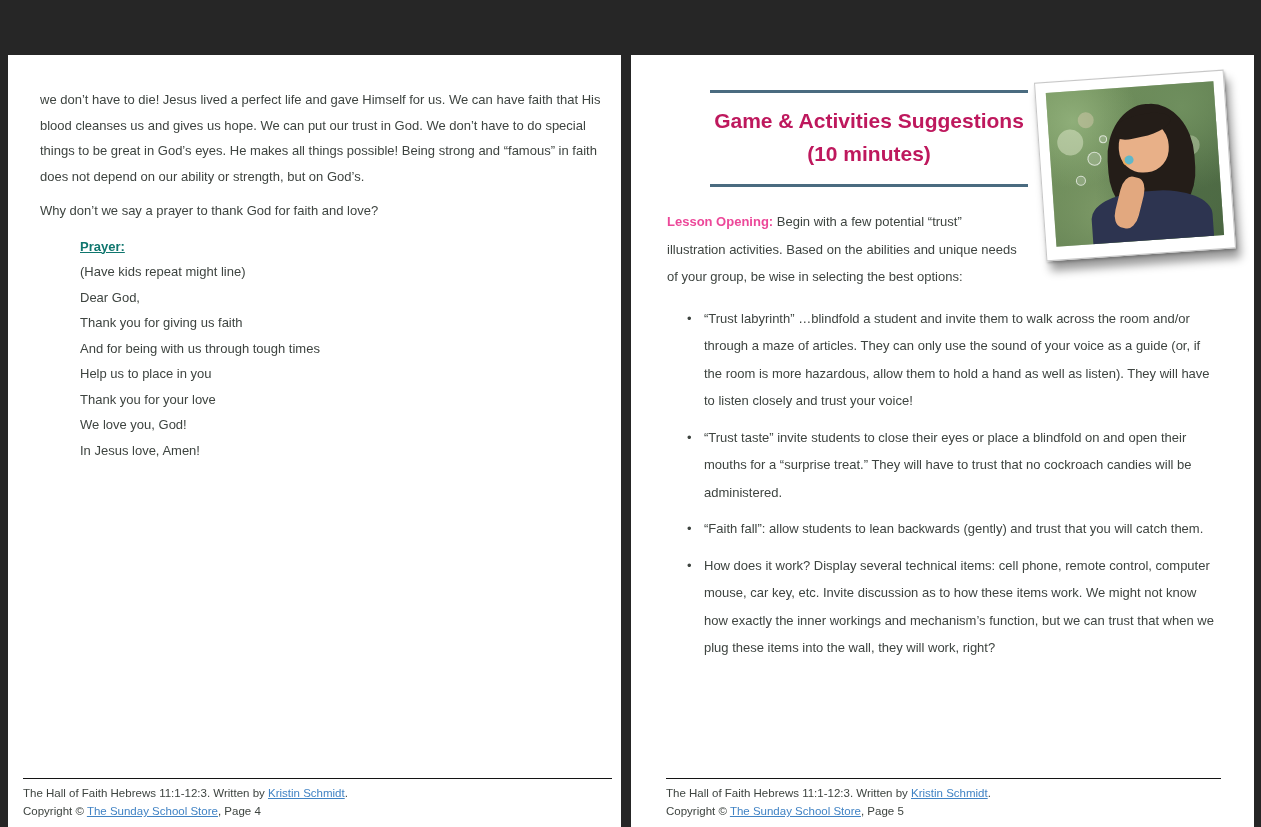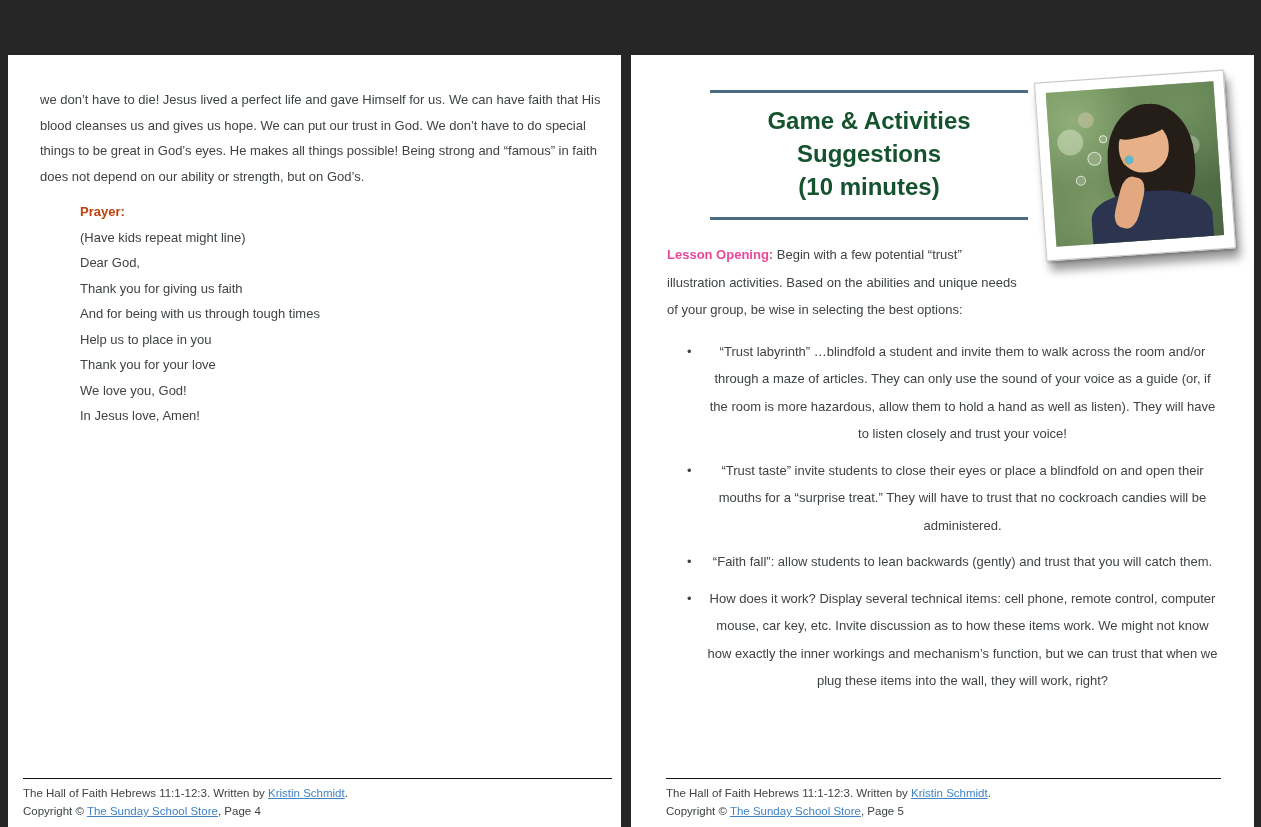--- a/index.html
+++ b/index.html
@@ -18,52 +18,51 @@
 
   
   .left-content {
     padding:32px 12px 0 32px;
     color:#3e4440;
     font-size:13px;
     line-height:25.5px;
   }
   .left-content p { margin:0 0 9px 0; }
   .prayer-block { margin:10px 0 0 40px; }
-  .prayer-label { font-weight:bold; color:#c2410c; }
+  .prayer-label { font-weight:bold; color:#0f766e;text-decoration:underline; }
   .prayer-line  { line-height:25.5px; }
 
   
   .right-content {
     padding:0 33px 0 36px;
     color:#3e4440;
     font-size:13px;
   }
   .section-header {
     margin:35px 0 0 43px;
     width:318px;
     border-top:3px solid #4a6b80;
     border-bottom:3px solid #4a6b80;
     padding:11px 0 14px 0;
     text-align:center;
-    font-size:24px;
+    font-size:21px;
     font-weight:bold;
-    color:#14532d;
+    color:#be185d;
     line-height:33px;
   }
   .lesson-opening {
     margin-top:21px;
     width:352px;
     line-height:27.5px;
   }
   .bold-label { font-weight:bold; color:#ec4899; }
   ul.activity-list {
     margin:14px 0 0 0;
     padding:0 0 0 20px;
     list-style:none;
-    text-align:center;
   }
   ul.activity-list li {
     position:relative;
     padding-left:17px;
     line-height:27.5px;
     margin-bottom:9px;
   }
   ul.activity-list li::before {
     content:"•";
     position:absolute; left:0; top:0;
@@ -165,20 +164,21 @@
   .bubble.s1 { width:12px; height:12px; left:22%; top:40%; }
   .bubble.s2 { width:8px;  height:8px;  left:14%; top:55%; }
   .bubble.s3 { width:6px;  height:6px;  left:30%; top:30%; }
 </style>
 </head>
 <body>
 
 <div class="page page-left">
   <div class="left-content">
     <p>we don’t have to die! Jesus lived a perfect life and gave Himself for us. We can have faith that His blood cleanses us and gives us hope. We can put our trust in God. We don’t have to do special things to be great in God’s eyes. He makes all things possible! Being strong and “famous” in faith does not depend on our ability or strength, but on God’s.</p>
+    <p>Why don’t we say a prayer to thank God for faith and love?</p>
 
     <div class="prayer-block">
       <div class="prayer-line prayer-label">Prayer:</div>
       <div class="prayer-line">(Have kids repeat might line)</div>
       <div class="prayer-line">Dear God,</div>
       <div class="prayer-line">Thank you for giving us faith</div>
       <div class="prayer-line">And for being with us through tough times</div>
       <div class="prayer-line">Help us to place in you</div>
       <div class="prayer-line">Thank you for your love</div>
       <div class="prayer-line">We love you, God!</div>

